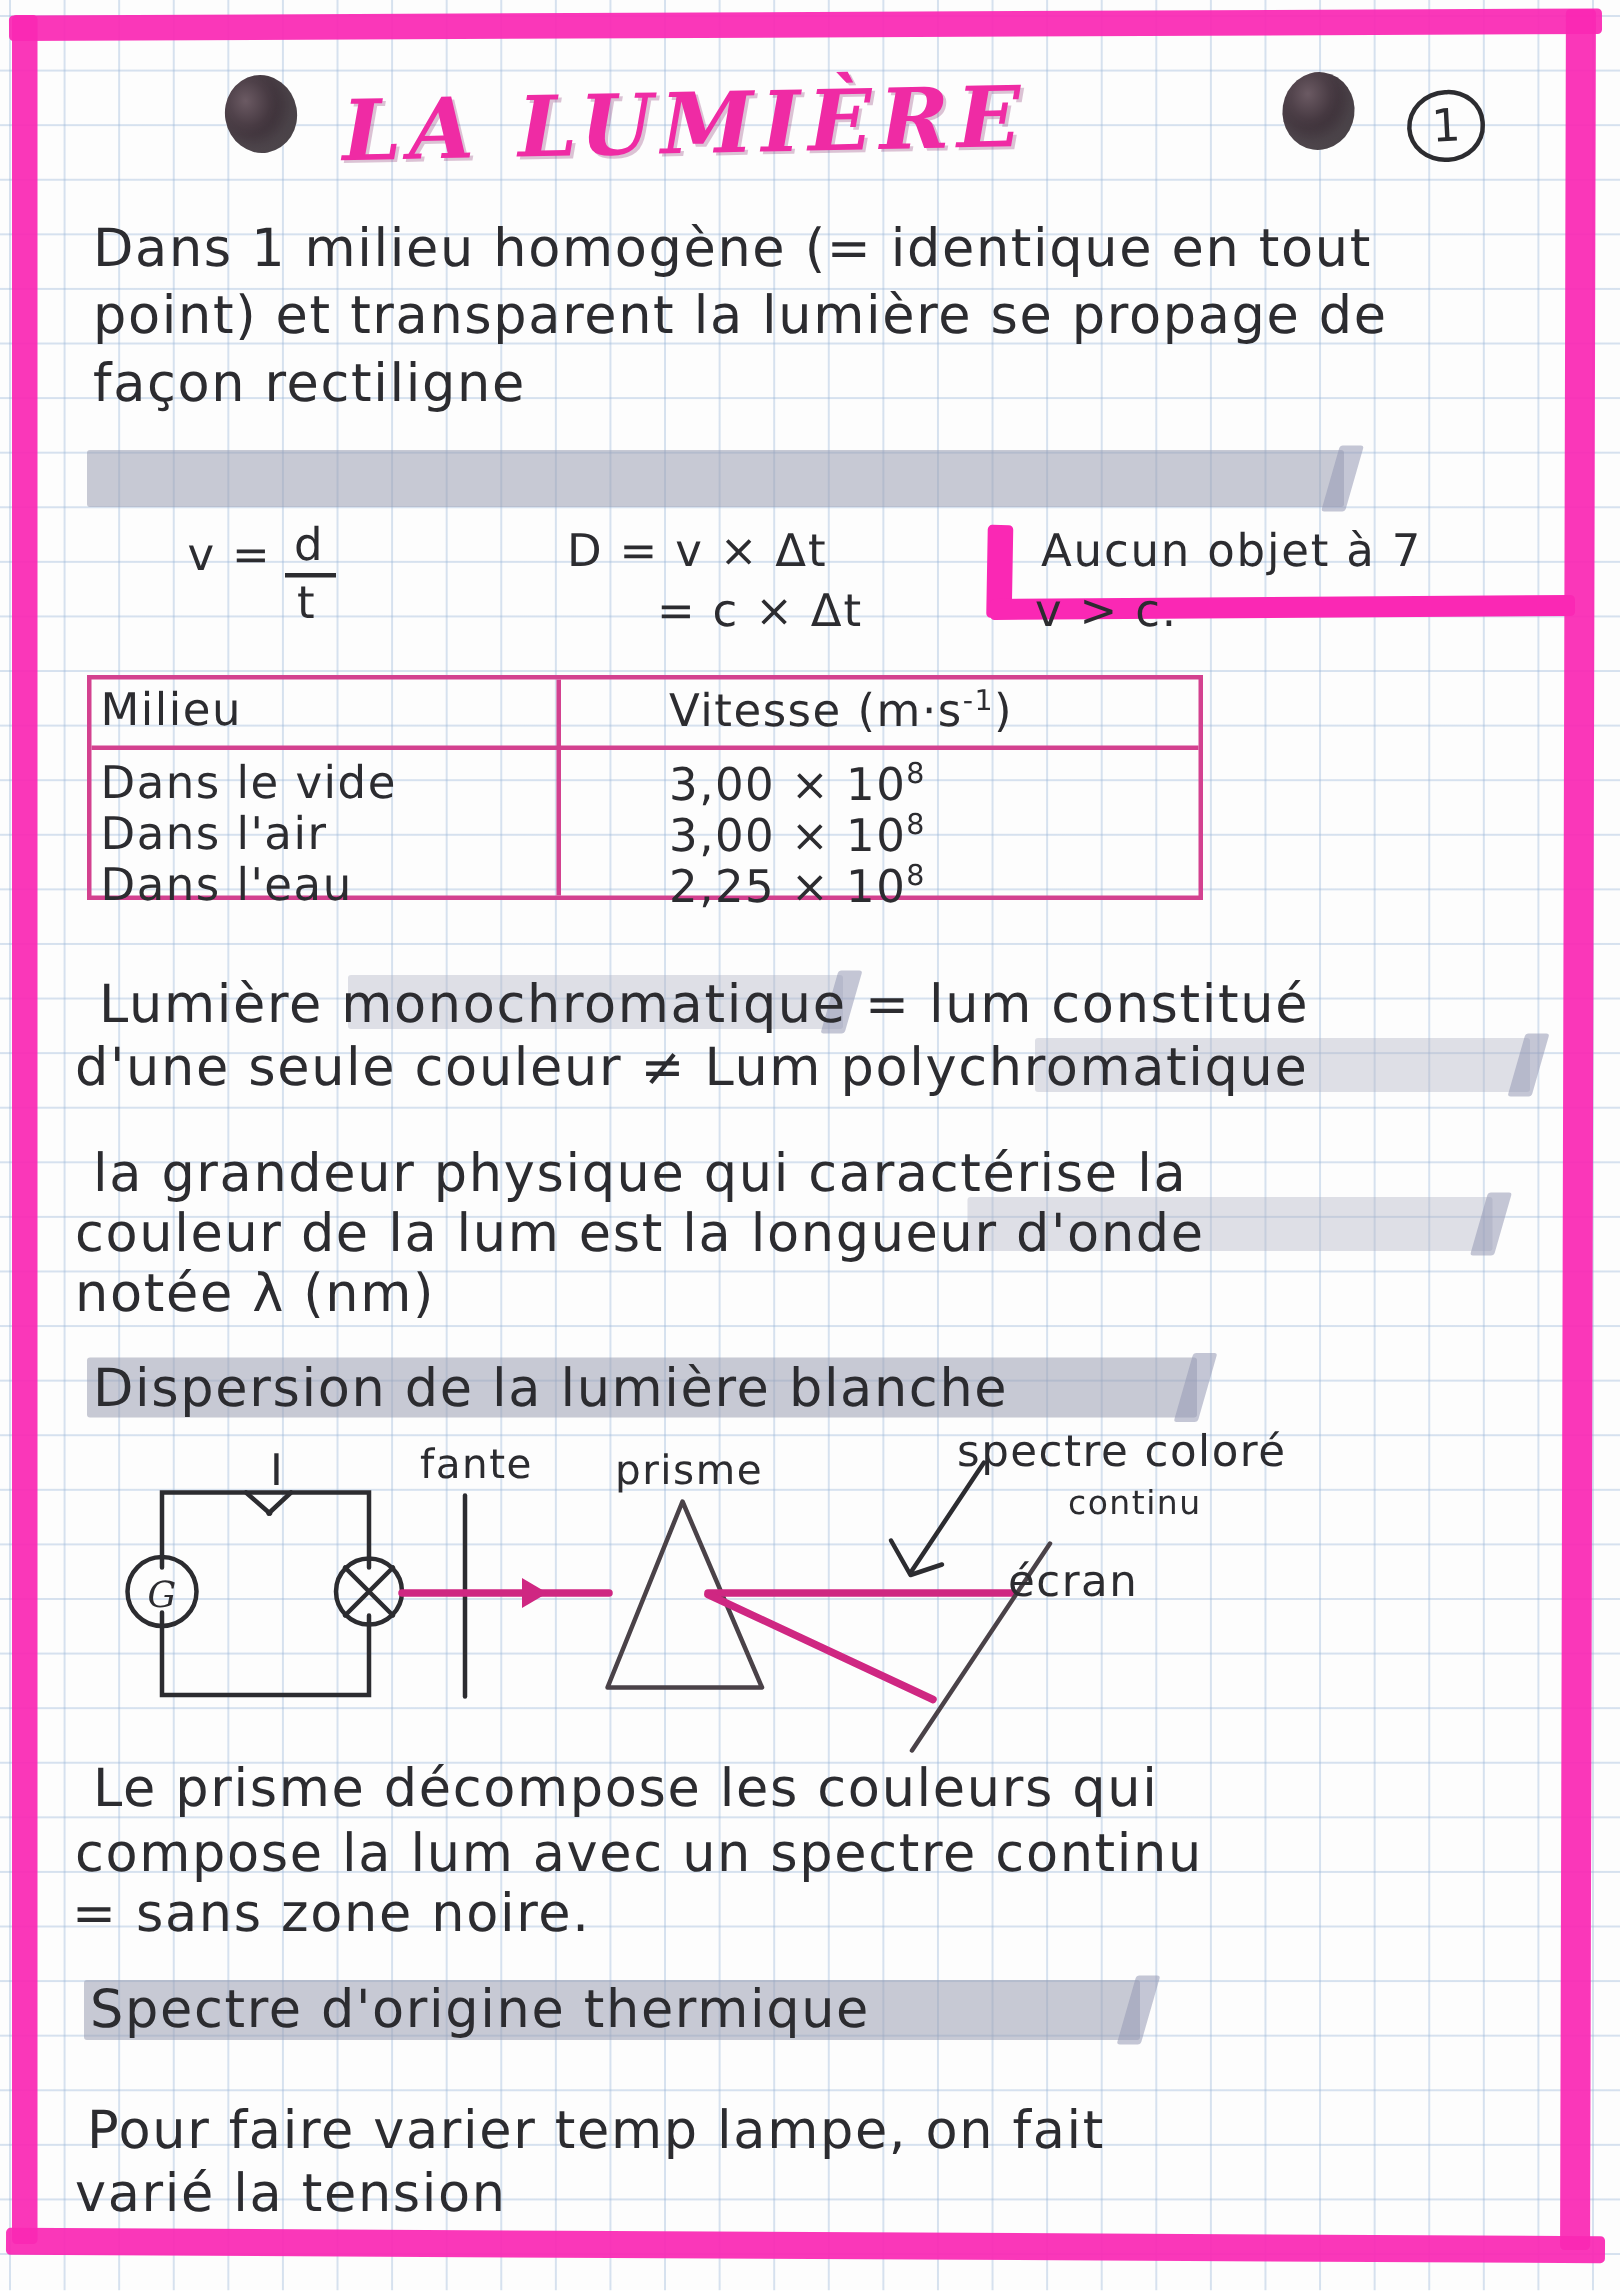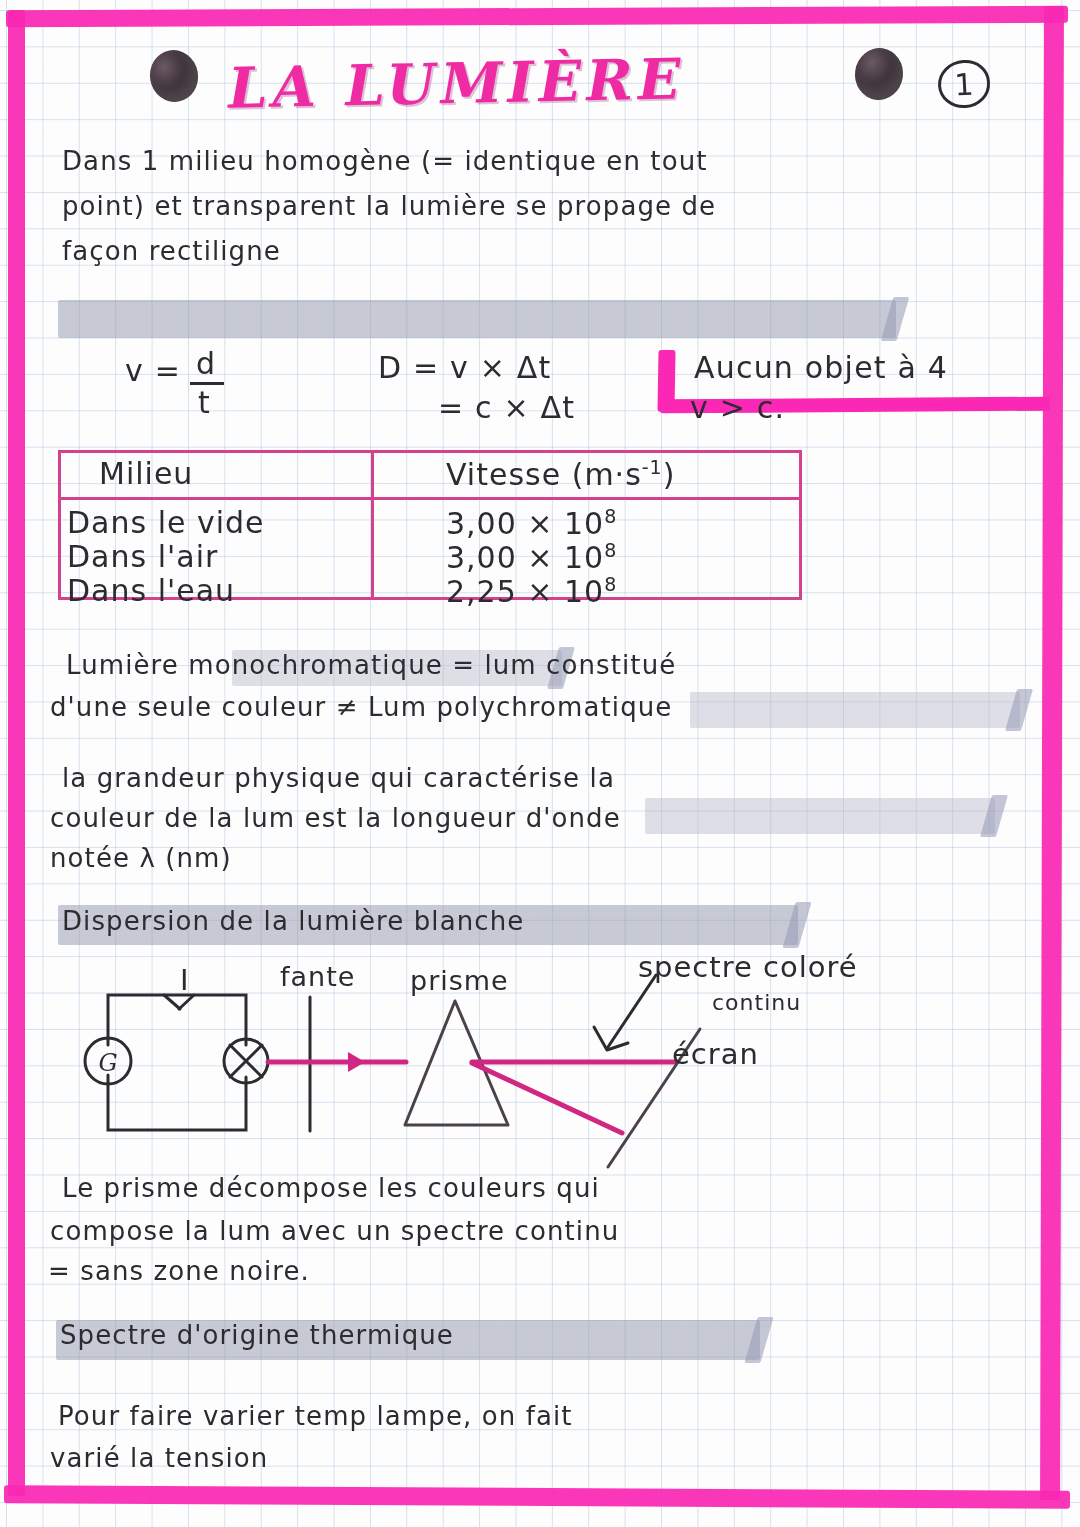--- a/index.html
+++ b/index.html
@@ -38,21 +38,21 @@
   
   .hw {
     position: absolute;
     font-family: "DejaVu Sans", sans-serif;
     color: #2c2c30;
     font-size: 30px;
     letter-spacing: 1.2px;
     white-space: nowrap;
     line-height: 1.05;
   }
-  .line-blk { font-size: 26px; letter-spacing: 1.1px; text-align: right; }
+  .line-blk { font-size: 35px; letter-spacing: 1.1px; text-align: right; }
 
   
   #title {
     position: absolute;
     left: 228px; top: 50px;
     font-family: "DejaVu Serif", serif;
     font-style: italic;
     font-weight: 700;
     font-size: 56px;
     letter-spacing: 5px;
@@ -179,28 +179,28 @@
   <div class="hw" style="left:125px; top:355px;">v =</div>
   <div class="hw" style="left:196px; top:348px;">d</div>
   <div style="position:absolute; left:190px; top:382px; width:34px; height:3px; background:#2c2c30;"></div>
   <div class="hw" style="left:198px; top:387px;">t</div>
 
   <div class="hw" style="left:378px; top:352px;">D = v × Δt</div>
   <div class="hw" style="left:438px; top:392px;">= c × Δt</div>
 
   <div id="bracket-v"></div>
   <div id="bracket-h"></div>
-  <div class="hw" style="left:694px; top:352px;">Aucun objet à 4</div>
+  <div class="hw" style="left:694px; top:352px;">Aucun objet à 7</div>
   <div class="hw" style="left:690px; top:392px;">v &gt; c.</div>
 
   <div id="speed-table">
     <div class="vrule"></div>
     <div class="hrule"></div>
 
-    <div class="cell" style="left:6px;  top:3px;margin-left:32px;">Milieu</div>
+    <div class="cell" style="left:6px;  top:3px;">Milieu</div>
     <div class="cell" style="left:385px;top:3px;"><span>Vitesse (m·s</span><span class="sup">-1</span><span>)</span></div>
 
     <div class="cell" style="left:6px;  top:52px;">Dans le vide</div>
     <div class="cell" style="left:385px;top:52px;"><span>3,00 × 10</span><span class="sup">8</span></div>
 
     <div class="cell" style="left:6px;  top:86px;">Dans l'air</div>
     <div class="cell" style="left:385px;top:86px;"><span>3,00 × 10</span><span class="sup">8</span></div>
 
     <div class="cell" style="left:6px;  top:120px;">Dans l'eau</div>
     <div class="cell" style="left:385px;top:120px;"><span>2,25 × 10</span><span class="sup">8</span></div>

